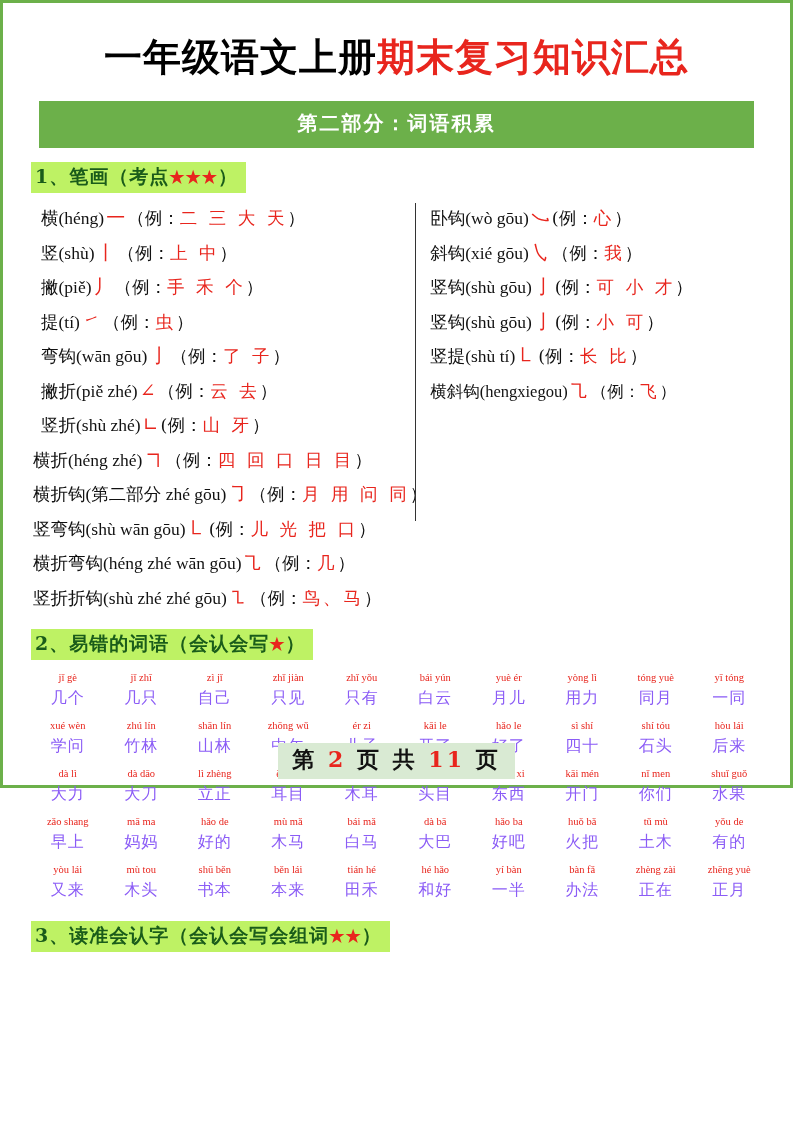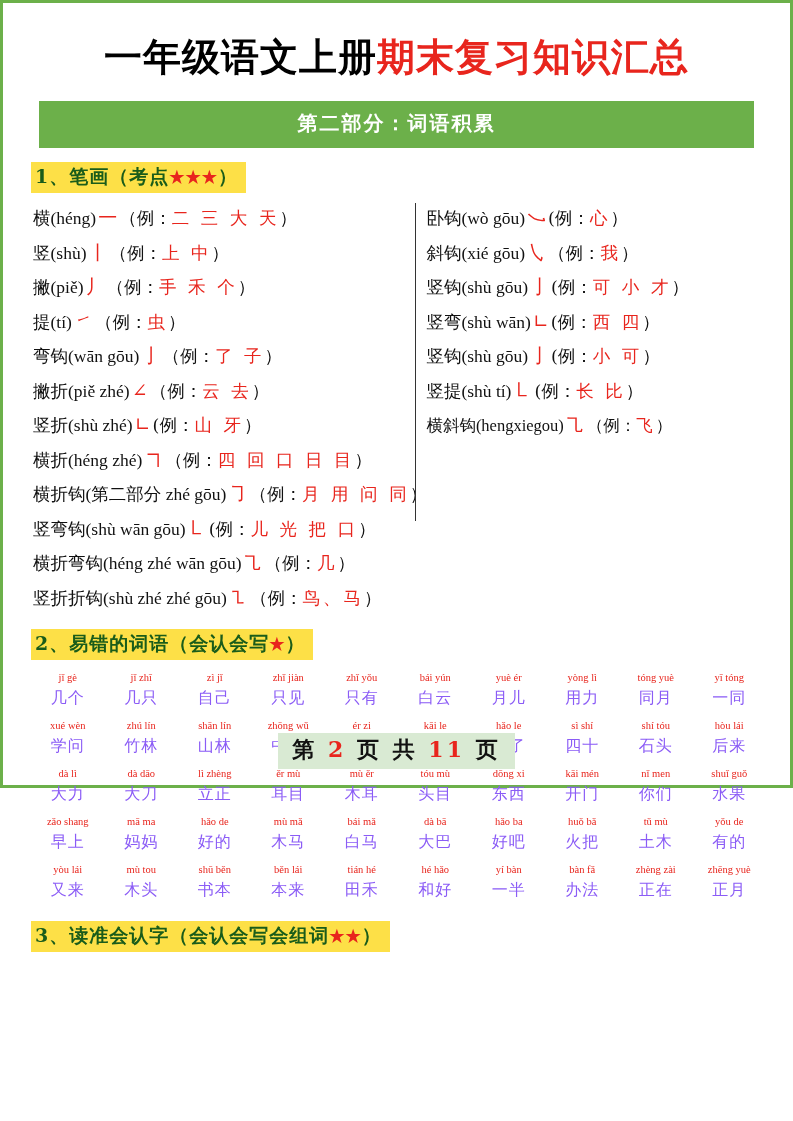--- a/index.html
+++ b/index.html
@@ -52,37 +52,37 @@
     font-weight: bold;
     font-size: 20px;
     padding: 9px 0 11px 0;
     letter-spacing: 2px;
   }
 
   
   .subhead {
     display: inline-block;
     margin: 14px 0 6px 4px;
-    background: #fde047;
+    background: #bef264;
     color: #1a5c1a;
     font-family: "DejaVu Serif", serif;
     font-weight: bold;
     font-size: 19px;
     padding: 2px 8px 3px 4px;
     letter-spacing: 1px;
   }
   .subhead .star { color: #e8251d; font-size: 17px; }
 
   
   .strokes {
     position: relative;
     display: flex;
     margin: 2px 0 0 6px;
   }
-  .col-left { width: 378px; }
+  .col-left { width: 378px; margin-left: 8px; }
   .col-right {
     width: 360px;
     padding-left: 18px;
     box-sizing: border-box;
   }
   .vdiv {
     position: absolute;
     left: 382px;
     top: 2px;
     width: 1px;
@@ -136,21 +136,21 @@
     line-height: 27px;
     letter-spacing: 1px;
     white-space: nowrap;
   }
 
   
   .footer {
     position: absolute;
     left: 0;
     right: 0;
-    bottom: 16px;
+    bottom: 6px;
     text-align: center;
   }
   .footer .fbox {
     display: inline-block;
     background: #d9ead3;
     padding: 2px 14px 4px 14px;
     font-family: "DejaVu Serif", serif;
     font-weight: bold;
     font-size: 22px;
     color: #111;
@@ -209,23 +209,20 @@
         <div class="srow">
           <span class="lbl">卧钩</span><span class="pin">(wò gōu)</span><span class="glyph">㇃</span><span class="lbl">(例：</span><span class="ex">心</span><span class="lbl">）</span>
         </div>
         <div class="srow">
           <span class="lbl">斜钩</span><span class="pin">(xié gōu)</span><span class="glyph">㇂</span><span class="lbl">（例：</span><span class="ex">我</span><span class="lbl">）</span>
         </div>
         <div class="srow">
           <span class="lbl">竖钩</span><span class="pin">(shù gōu)</span><span class="glyph">亅</span><span class="lbl">(例：</span><span class="ex">可 小 才</span><span class="lbl">）</span>
         </div>
         <div class="srow">
-          <span class="lbl">竖弯</span><span class="pin">(shù wān)</span><span class="glyph">∟</span><span class="lbl">(例：</span><span class="ex">西 四</span><span class="lbl">）</span>
-        </div>
-        <div class="srow">
           <span class="lbl">竖钩</span><span class="pin">(shù gōu)</span><span class="glyph">亅</span><span class="lbl">(例：</span><span class="ex">小 可</span><span class="lbl">）</span>
         </div>
         <div class="srow">
           <span class="lbl">竖提</span><span class="pin">(shù tí)</span><span class="glyph">㇄</span><span class="lbl">(例：</span><span class="ex">长 比</span><span class="lbl">）</span>
         </div>
         <div class="srow narrow">
           <span class="lbl">横斜钩</span><span class="pin">(hengxiegou)</span><span class="glyph">㇈</span><span class="lbl">（例：</span><span class="ex">飞</span><span class="lbl">）</span>
         </div>
       </div>
     </div>

